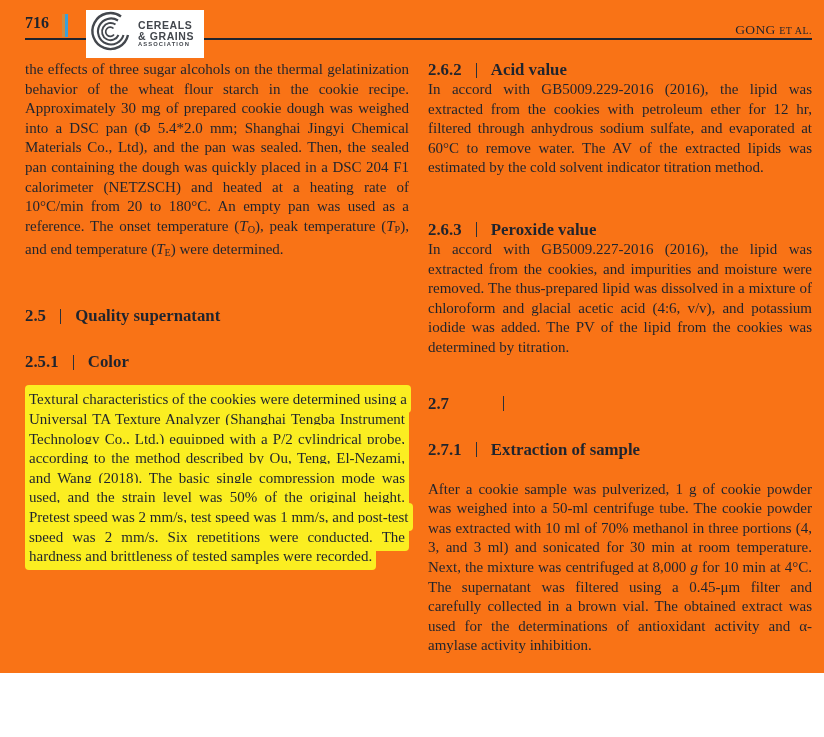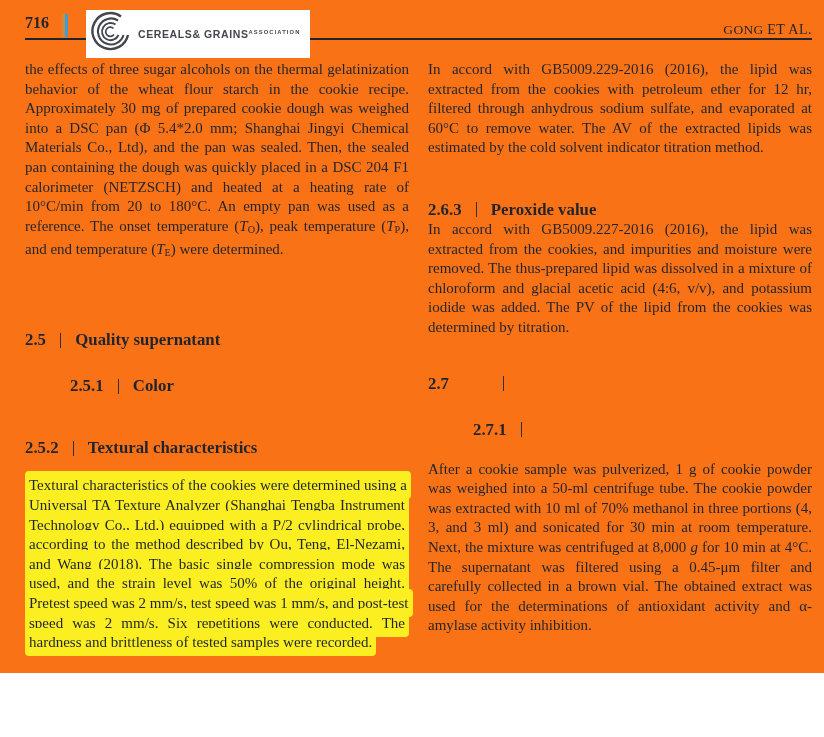--- a/index.html
+++ b/index.html
@@ -36,39 +36,39 @@
   .logo {
     position: absolute;
     left: 86px; top: 10px;
     background: #ffffff;
     display: flex; align-items: center;
     padding: 0 10px 0 2px;
     height: 48px;
   }
   .logo-swirl { display: block; margin-right: 4px; }
   .logo-text {
-    display: flex; 
+    display: flex; flex-direction: column;
     font-family: "Liberation Sans", sans-serif;
     font-weight: bold;
     color: #43474d;
     font-size: 10.5px; line-height: 10.5px;
     letter-spacing: 0.6px;
   }
   .logo-assoc {
     font-size: 5.8px; line-height: 7px;
     letter-spacing: 1.1px;
     font-weight: bold;
   }
   .runhead {
     position: absolute;
     right: 12px; top: 22px;
     font-size: 13.5px;
     letter-spacing: 0.3px;
   }
-  .runhead .etal { font-size: 14px; letter-spacing: 0.5px; }
+  .runhead .etal { font-size: 10px; letter-spacing: 0.5px; }
 
   
   .col {
     position: absolute;
     top: 60px;
     width: 384px;
     font-size: 15px;
     line-height: 19.6px;
     text-align: justify;
   }
@@ -87,22 +87,22 @@
     margin: 0;
   }
   .sect-sep {
     display: inline-block;
     width: 1.3px; height: 15px;
     background: #2b303a;
     margin: 0 14px;
   }
 
   
-  .mt-sect-big   { margin-top: 68px; }
-  .mt-sect-sub   { margin-top: 26px; margin-left: 45px; }
+  .mt-sect-big   { margin-top: 44px; }
+  .mt-sect-sub   { margin-top: 26px; }
   .mt-para       { margin-top: 20px; }
   .mt-para-wide  { }
   .mt-sect-mid   { margin-top: 42px; font-family: Liberation Serif, serif; }
   .mt-sect-mid2  { margin-top: 36px; gap: 40px; }
   .mt-hl         { margin-top: 18px; }
 
   
   .seg-i   { font-style: italic; }
   .seg-sub { font-size: 0.68em; vertical-align: -0.22em; }
 
@@ -158,50 +158,51 @@
       <span>Quality supernatant</span>
     </h2>
 
     <h3 class="sect mt-sect-sub">
       <span>2.5.1</span>
       <span class="sect-sep"></span>
       <span>Color</span>
     </h3>
 
 
-    <h3 class="sect mt-sect-mid">
-      <span>2.5.2</span>
-      <span class="sect-sep"></span>
-      <span>Textural characteristics</span>
-    </h3>
 
     <p class="para mt-hl"><span class="hl">Textural characteristics of the cookies were determined using a Universal TA Texture Analyzer (Shanghai Tengba Instrument Technology Co., Ltd.) equipped with a P/2 cylindrical probe, according to the method described by Ou, Teng, El-Nezami, and Wang (2018). The basic single compression mode was used, and the strain level was 50% of the original height. Pretest speed was 2 mm/s, test speed was 1 mm/s, and post-test speed was 2 mm/s. Six repetitions were conducted. The hardness and brittleness of tested samples were recorded.</span></p>
 
   </section>
 
   <section class="col col-right">
 
+    <h3 class="sect">
+      <span>2.6.2</span>
+      <span class="sect-sep"></span>
+      <span>Acid value</span>
+    </h3>
 
     <p class="para mt-para-wide">In accord with GB5009.229-2016 (2016), the lipid was extracted from the cookies with petroleum ether for 12 hr, filtered through anhydrous sodium sulfate, and evaporated at 60°C to remove water. The AV of the extracted lipids was estimated by the cold solvent indicator titration method.</p>
 
     <h3 class="sect mt-sect-mid">
       <span>2.6.3</span>
       <span class="sect-sep"></span>
       <span>Peroxide value</span>
     </h3>
 
     <p class="para mt-para-wide">In accord with GB5009.227-2016 (2016), the lipid was extracted from the cookies, and impurities and moisture were removed. The thus-prepared lipid was dissolved in a mixture of chloroform and glacial acetic acid (4:6, v/v), and potassium iodide was added. The PV of the lipid from the cookies was determined by titration.</p>
 
     <h2 class="sect mt-sect-mid2">
       <span>2.7</span>
       <span class="sect-sep"></span>
     </h2>
 
     <h3 class="sect mt-sect-sub">
       <span>2.7.1</span>
       <span class="sect-sep"></span>
+      <span>Extraction of sample</span>
     </h3>
 
     <p class="para mt-para">After a cookie sample was pulverized, 1 g of cookie powder was weighed into a 50-ml centrifuge tube. The cookie powder was extracted with 10 ml of 70% methanol in three portions (4, 3, and 3 ml) and sonicated for 30 min at room temperature. Next, the mixture was centrifuged at 8,000 <span class="seg-i">g</span> for 10 min at 4°C. The supernatant was filtered using a 0.45-μm filter and carefully collected in a brown vial. The obtained extract was used for the determinations of antioxidant activity and α-amylase activity inhibition.</p>
 
   </section>
 
 </div>
 
 </body></html>

